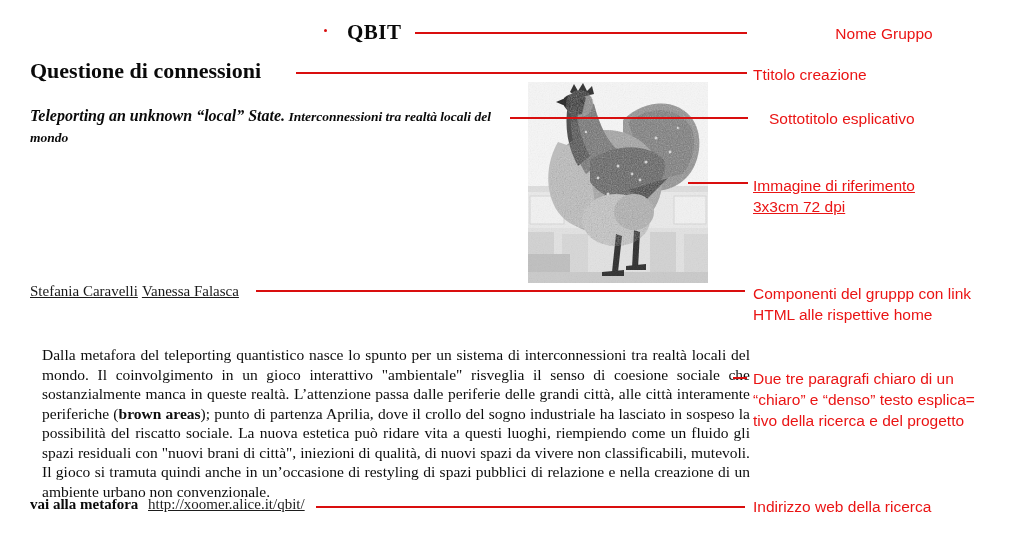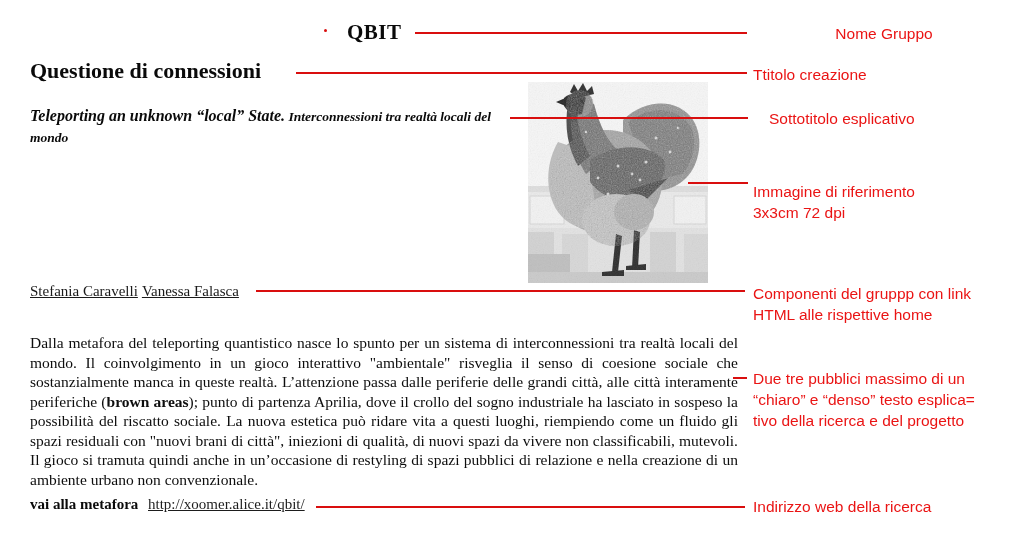--- a/index.html
+++ b/index.html
@@ -37,21 +37,21 @@
   .members {
     position: absolute; left: 30px; top: 283px;
     font-size: 15px; color: #1a1a1a;
   }
   .member-link {
     text-decoration: underline; color: #1a1a1a; cursor: pointer;
     margin-right: 4px;
   }
   .paragraph {
     position: absolute; left: 30px; top: 333px; width: 708px;
-    margin: 0; font-size: 15.5px; line-height: 19.5px;
+    margin: 12px; font-size: 15.5px; line-height: 19.5px;
     text-align: justify; color: #0d0d0d;
   }
   .footer-label {
     position: absolute; left: 30px; top: 496px;
     font-weight: bold; font-size: 15px; color: #0a0a0a;
   }
   .footer-link {
     position: absolute; left: 148px; top: 496px;
     font-size: 15px; color: #1d1d1d; text-decoration: underline; cursor: pointer;
   }
@@ -64,21 +64,21 @@
     background: #d90e0e; border-radius: 50%; z-index: 5;
   }
   .annotation {
     position: absolute; left: 753px; width: 262px; z-index: 5;
     font-family: "Liberation Sans", sans-serif;
     font-size: 15.5px; line-height: 21px; color: #ea1414;
   }
   .a1 { top: 23px; text-align: center; }
   .a2 { top: 64px; }
   .a3 { top: 108px; margin-left: 16px; }
-  .a4 { top: 181px; }
+  .a4 { top: 175px; text-decoration: underline; }
   .a5 { top: 283px; }
   .a6 { top: 368px; }
   .a7 { top: 496px; }
 </style>
 </head>
 <body>
 
 <div class="canvas">
 
   <h1 class="group-name">QBIT</h1>
@@ -185,21 +185,21 @@
   </div>
   <div class="annotation a4">
     <div>Immagine di riferimento</div>
     <div>3x3cm 72 dpi</div>
   </div>
   <div class="annotation a5">
     <div>Componenti del gruppp con link</div>
     <div>HTML alle rispettive home</div>
   </div>
   <div class="annotation a6">
-    <div>Due tre pubblici massimo di un</div>
+    <div>Due tre paragrafi chiaro di un</div>
     <div>“chiaro” e “denso” testo esplica=</div>
     <div>tivo della ricerca e del progetto</div>
   </div>
   <div class="annotation a7">
     <div>Indirizzo web della ricerca</div>
   </div>
 
 </div>
 
 </body></html>

